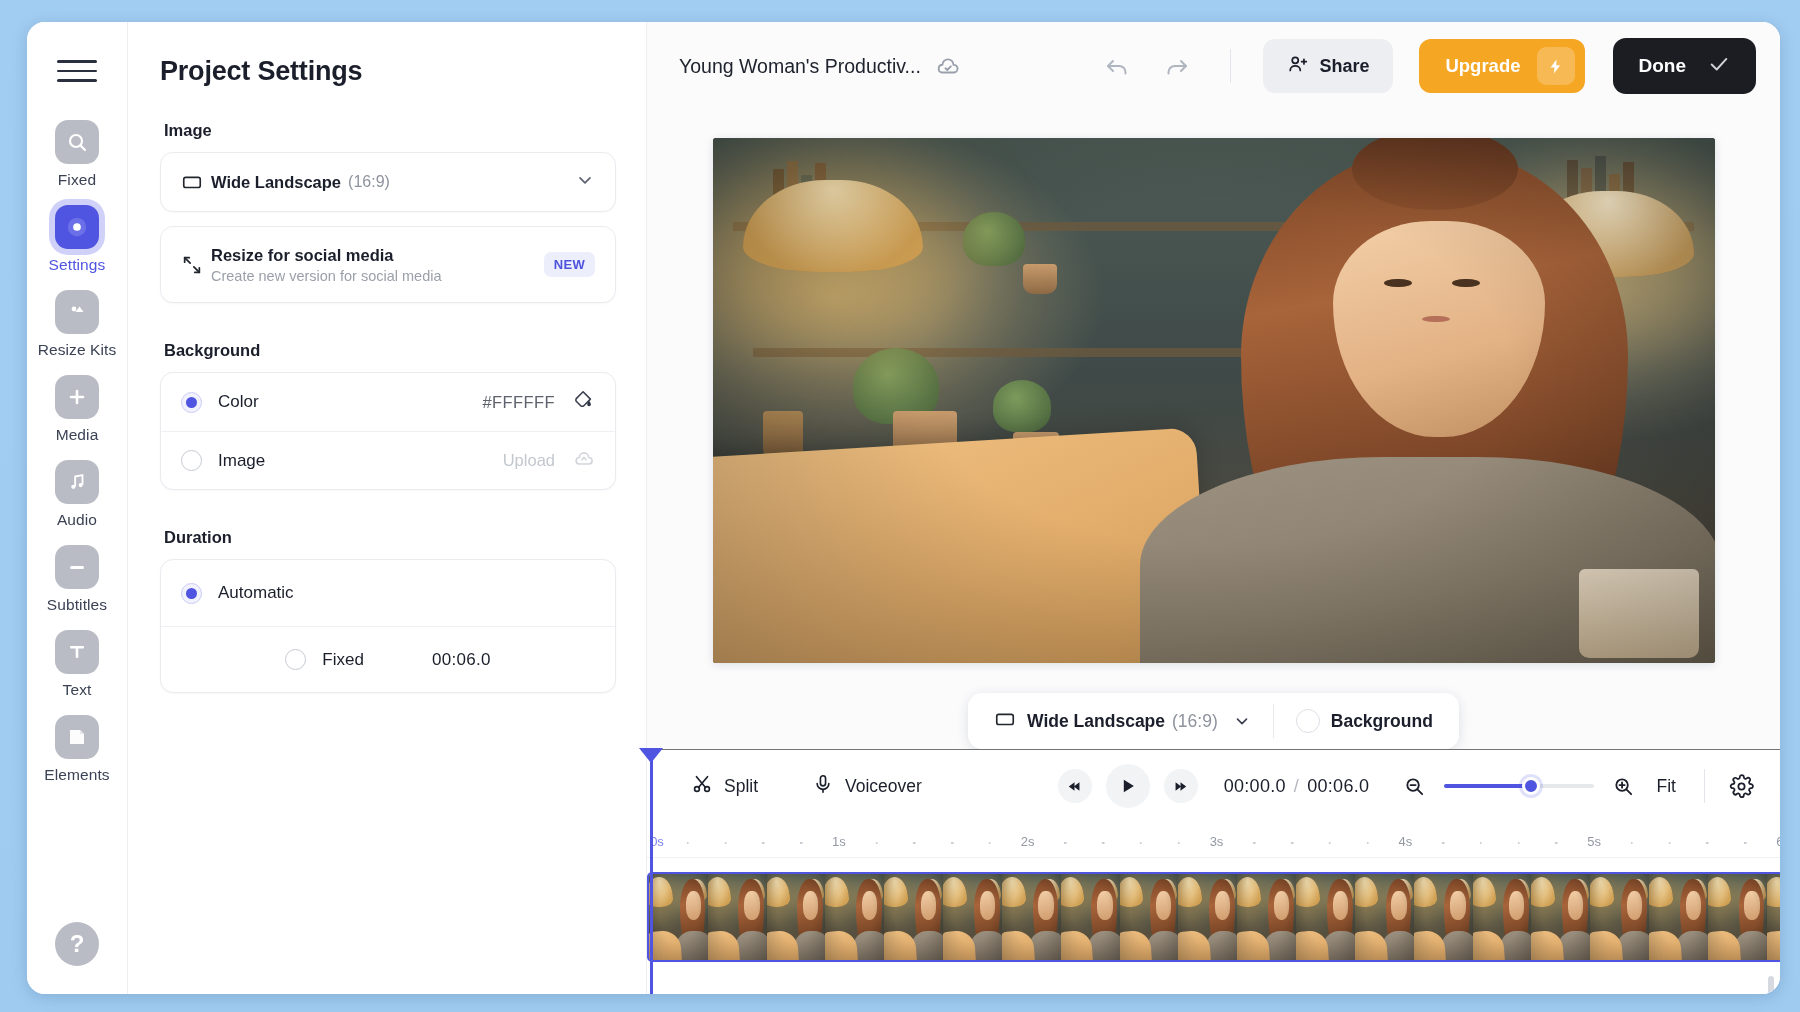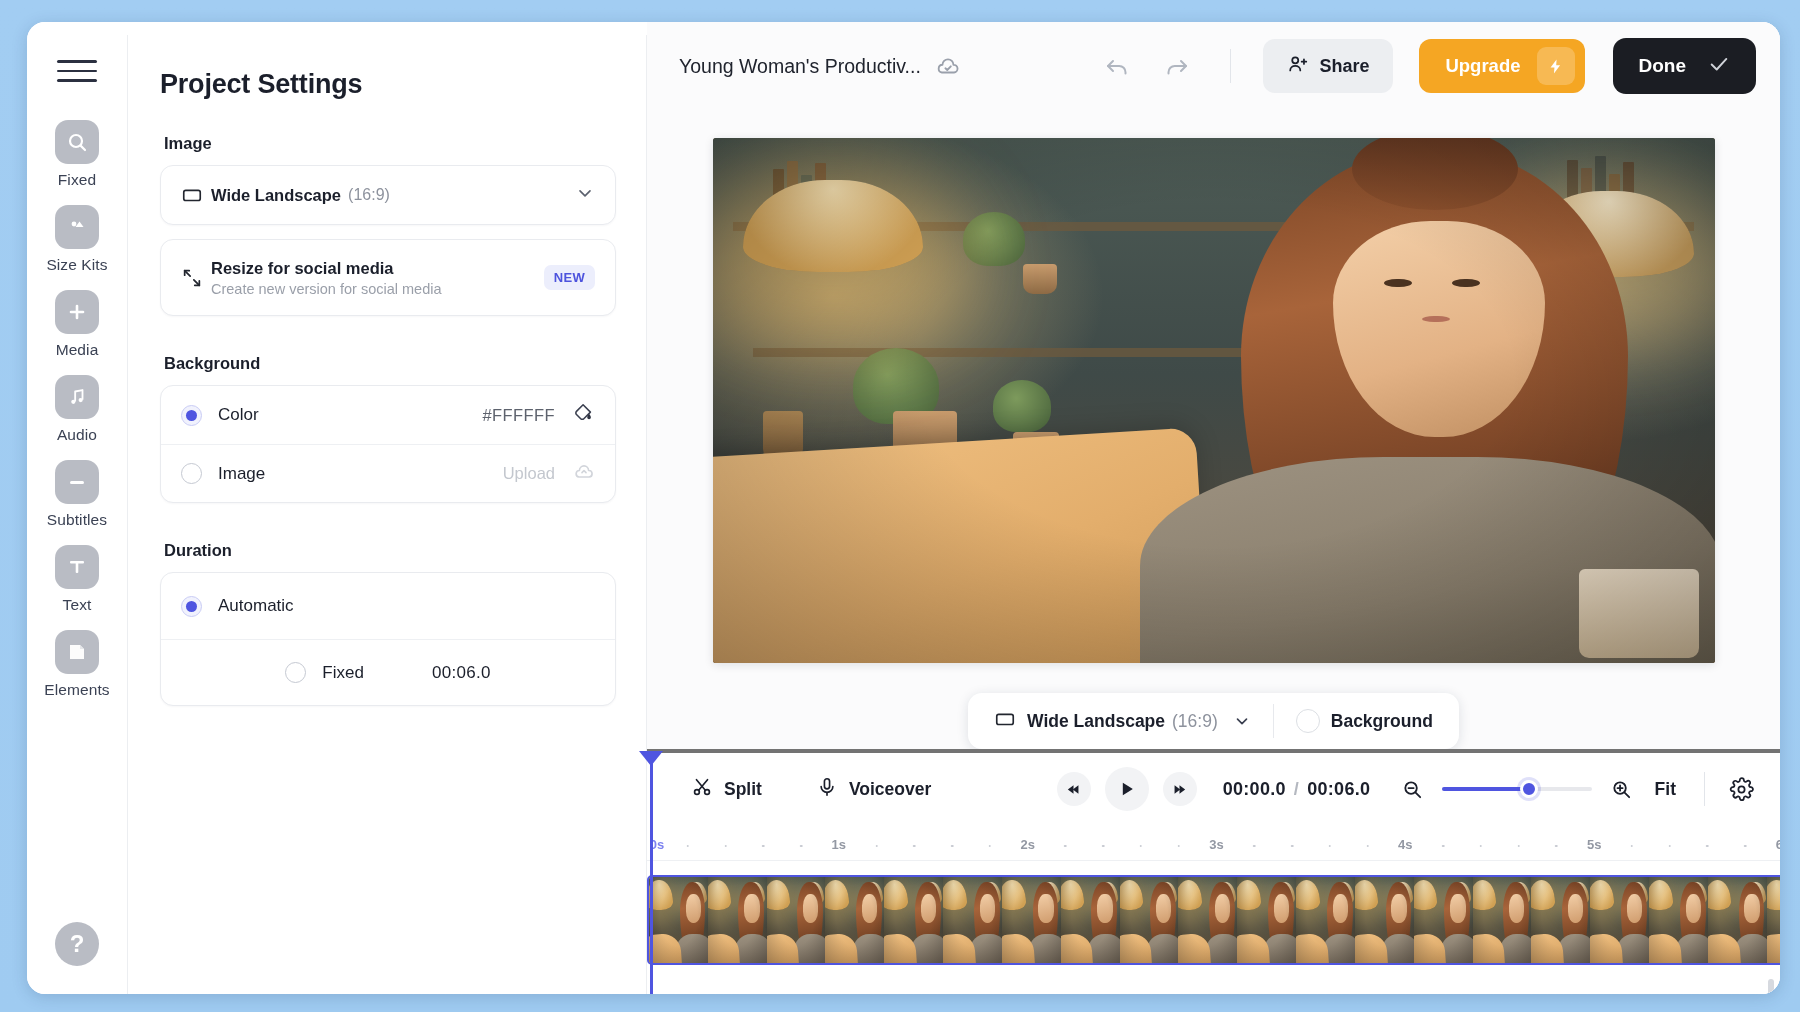--- a/index.html
+++ b/index.html
@@ -88,21 +88,20 @@
   }
 
   
   .panel {
     width: 520px; flex: 0 0 520px;
     background: #fff;
     border-left: 1px solid #eceef1;
     border-right: 1px solid #eceef1;
     padding: 34px 30px 0 32px;
     position: relative;
-    margin-top: 13px;
   }
   .panel-title {
     font-size: 27px; font-weight: 700; color: #1b1f2b;
     letter-spacing: -.2px;
     margin-bottom: 34px;
   }
   .section-label {
     font-size: 16.5px; font-weight: 700; color: #1b1f2b;
     margin: 0 0 12px 4px;
   }
@@ -250,25 +249,24 @@
   .fb-sub { font-weight: 400; color:#8d929d; margin-left:-4px; }
   .fb-sep { width:1px; height: 34px; background:#e7e9ed; }
   .swatch-circle {
     width: 24px; height: 24px; border-radius: 50%;
     border: 1.6px solid #dcdfe4; background:#fff;
   }
 
   
   .timeline {
     flex: 0 0 245px;
-    border-top: 4px solid #737373;
+    border-top: 1px solid #737373;
     background: #ffffff;
     display: flex; flex-direction: column;
     position: relative;
-    font-weight: bold;
   }
   .tl-toolbar {
     height: 72px; flex: 0 0 72px;
     display:flex; align-items:center;
     padding: 0 26px 0 30px;
   }
   .tool-btn {
     display:flex; align-items:center; gap: 11px;
     font-size: 17.5px; color:#1b1f2b;
     padding: 8px 14px; border-radius: 9px; cursor:pointer;
@@ -472,29 +470,38 @@
     <div class="rail-item">
       <span class="rail-icon">
         <svg width="24" height="24" viewBox="0 0 24 24" fill="none" stroke="#fff" stroke-width="2.2">
             <circle cx="11" cy="11" r="6"></circle>
             <line x1="15.6" y1="15.6" x2="20" y2="20" stroke-linecap="round"></line>
           </svg>
       </span>
       <span class="rail-label">Fixed</span>
     </div>
 
+    <div class="rail-item active">
+      <span class="rail-icon">
+        <svg width="22" height="22" viewBox="0 0 24 24">
+            <circle cx="12" cy="12" r="10" fill="#6b70e8"></circle>
+            <circle cx="12" cy="12" r="4.2" fill="#ffffff"></circle>
+          </svg>
+      </span>
+      <span class="rail-label">Settings</span>
+    </div>
 
     <div class="rail-item">
       <span class="rail-icon">
         <svg width="24" height="24" viewBox="0 0 24 24" fill="#fff">
             <circle cx="9" cy="9" r="2.4"></circle>
             <path d="M14.5 6.5l4 5.5h-8z"></path>
           </svg>
       </span>
-      <span class="rail-label">Size Kits</span>
+      <span class="rail-label">Resize Kits</span>
     </div>
 
     <div class="rail-item">
       <span class="rail-icon">
         <svg width="24" height="24" viewBox="0 0 24 24" stroke="#fff" stroke-width="2.6" stroke-linecap="round">
             <line x1="12" y1="6" x2="12" y2="18"></line>
             <line x1="6" y1="12" x2="18" y2="12"></line>
           </svg>
       </span>
       <span class="rail-label">Media</span>

